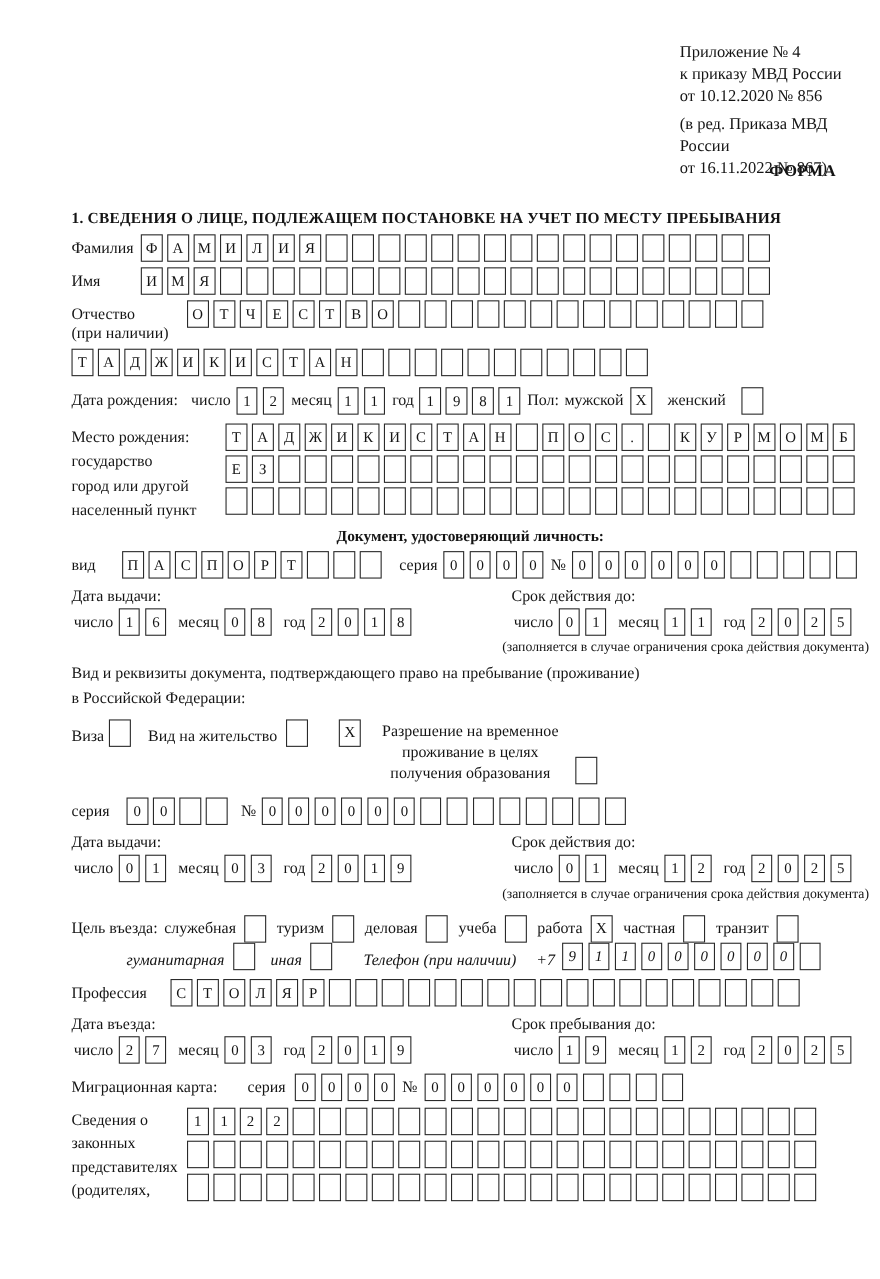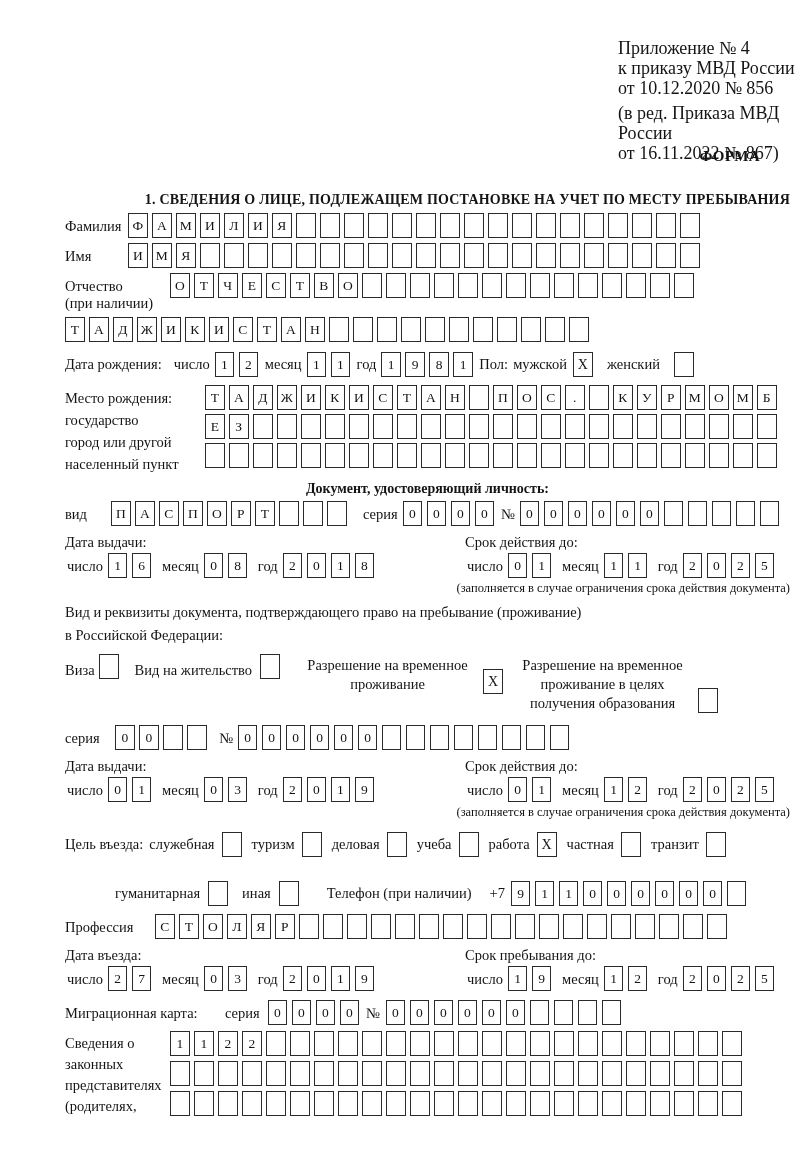--- a/index.html
+++ b/index.html
@@ -8,28 +8,28 @@
     position: relative;
     width: 800px; height: 1163px;
     margin: 0 auto;
     background: #ffffff;
     font-family: "Liberation Serif", "DejaVu Serif", serif;
     color: #141414;
     font-size: 14.5px;
     overflow: hidden;
   }
   
-  .annex { position:absolute; left:618px; top:38px; font-size:18px; line-height:20px; }
+  .annex { position:absolute; left:618px; top:38px; font-size:15px; line-height:20px; }
   .annex .note { margin-top:5px; }
   .forma { position:absolute; top:148px; right:40px; font-weight:bold; font-size:15px; letter-spacing:.4px; }
   
   .content { position:absolute; top:176px; left:65px; width:725px; }
   .title { text-align:center; font-weight:bold; font-size:15px; line-height:23px; }
   .title-underline { display:inline-block; width:58px; border-bottom:2px solid #333; height:14px; margin-left:8px; }
-  .sec-heading { margin-top:16px; font-weight:bold; font-size:14px; letter-spacing:.2px;text-align:right; }
+  .sec-heading { margin-top:16px; font-weight:bold; font-size:14px; letter-spacing:.2px; }
   
   .frow { display:flex; align-items:flex-start; margin-top:5px; }
   .flabel { flex:none; padding-top:5px; }
   .flabel .l2 { display:block; }
   .boxes { display:flex; flex-wrap:nowrap; }
   .cell {
     flex:none; width:19.5px; height:25px; margin-right:4.5px;
     border:1.6px solid #2a2a2a; background:#fff;
     display:inline-flex; align-items:center; justify-content:center;
     font-size:13.5px;
@@ -58,21 +58,21 @@
   .permits { display:flex; align-items:flex-start; margin-top:10px; }
   .opt { display:flex; align-items:flex-end; }
   .opt .opt-label { padding-top:5px; }
   .opt .cb { margin-left:8px; }
   .opt-wide .opt-label { width:175px; text-align:center; line-height:19px; padding-top:2px; }
   .gap12 { margin-left:12px; } .gap16 { margin-left:16px; } .gap20 { margin-left:20px; }
   
   .purpose { display:flex; align-items:center; margin-top:12px; }
   .purpose .pl { margin-right:6px; }
   .purpose .cb { margin:0 10px 0 7px; }
-  .purpose2 { display:flex; align-items:center; margin-top:24px; padding-left:50px; }
+  .purpose2 { display:flex; align-items:flex-end; margin-top:0; padding-left:50px;font-style:italic; }
   .purpose2 .cb { margin:0 14px 0 8px; }
   .phone-label { margin-left:14px; margin-right:18px; }
   .phone-prefix { margin-right:6px; }
   
   .guardians { display:flex; margin-top:6px; }
   .guardians .flabel { width:105px; line-height:21px; padding-top:2px; }
   .g-rows { display:flex; flex-direction:column; gap:5px; }
   .mig-lbl { padding-top:5px; }
 </style>
 </head>
@@ -422,21 +422,20 @@
     <div class="permits">
       <div class="opt">
         <span class="opt-label">Виза</span>
         <span class="cb" style="margin-left:4px;"></span>
       </div>
       <div class="opt gap16">
         <span class="opt-label">Вид на жительство</span>
         <span class="cb gap12"></span>
       </div>
       <div class="opt opt-wide gap20">
-        <span class="opt-label">Разрешение на временное проживание</span>
         <span class="cb">X</span>
       </div>
       <div class="opt opt-wide gap12">
         <span class="opt-label">Разрешение на временное проживание в целях получения образования</span>
         <span class="cb"></span>
       </div>
     </div>
 
     <div class="frow" style="margin-top:12px;">
       <span class="flabel" style="width:50px;">серия</span>

